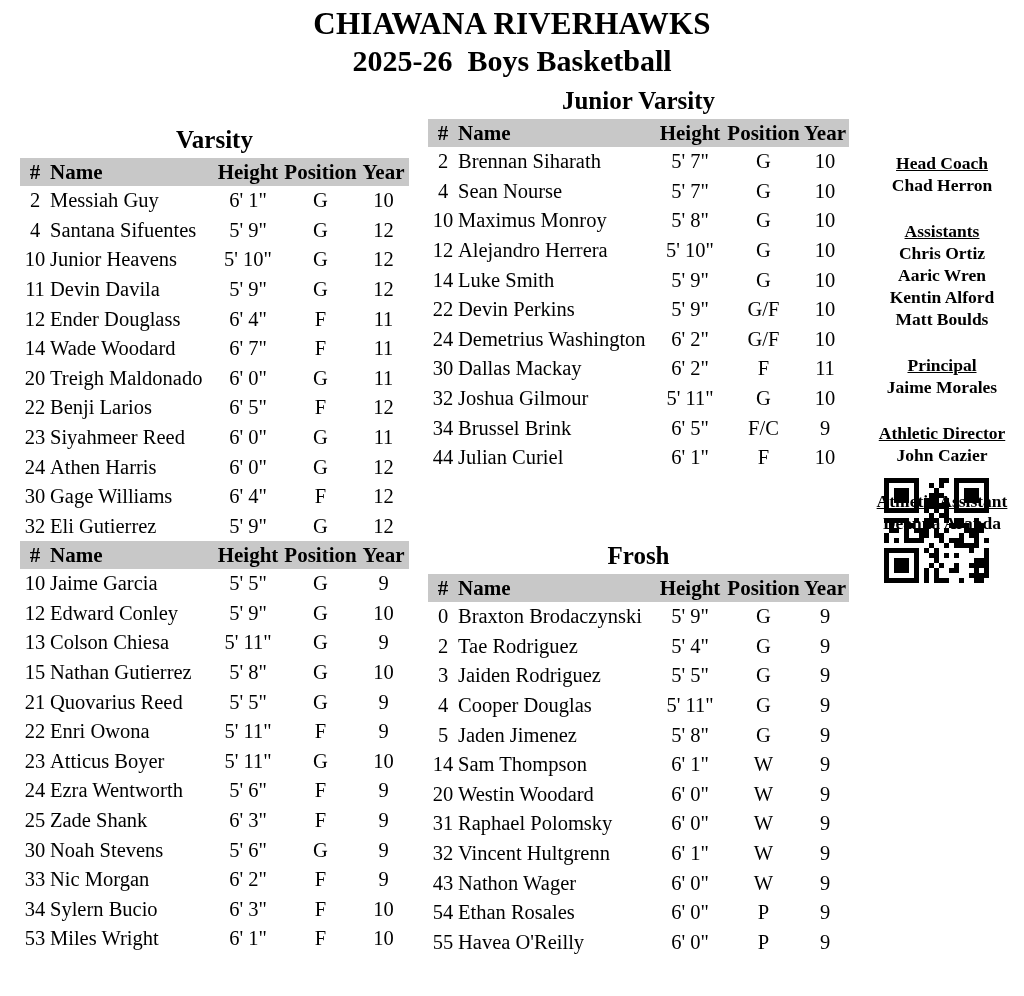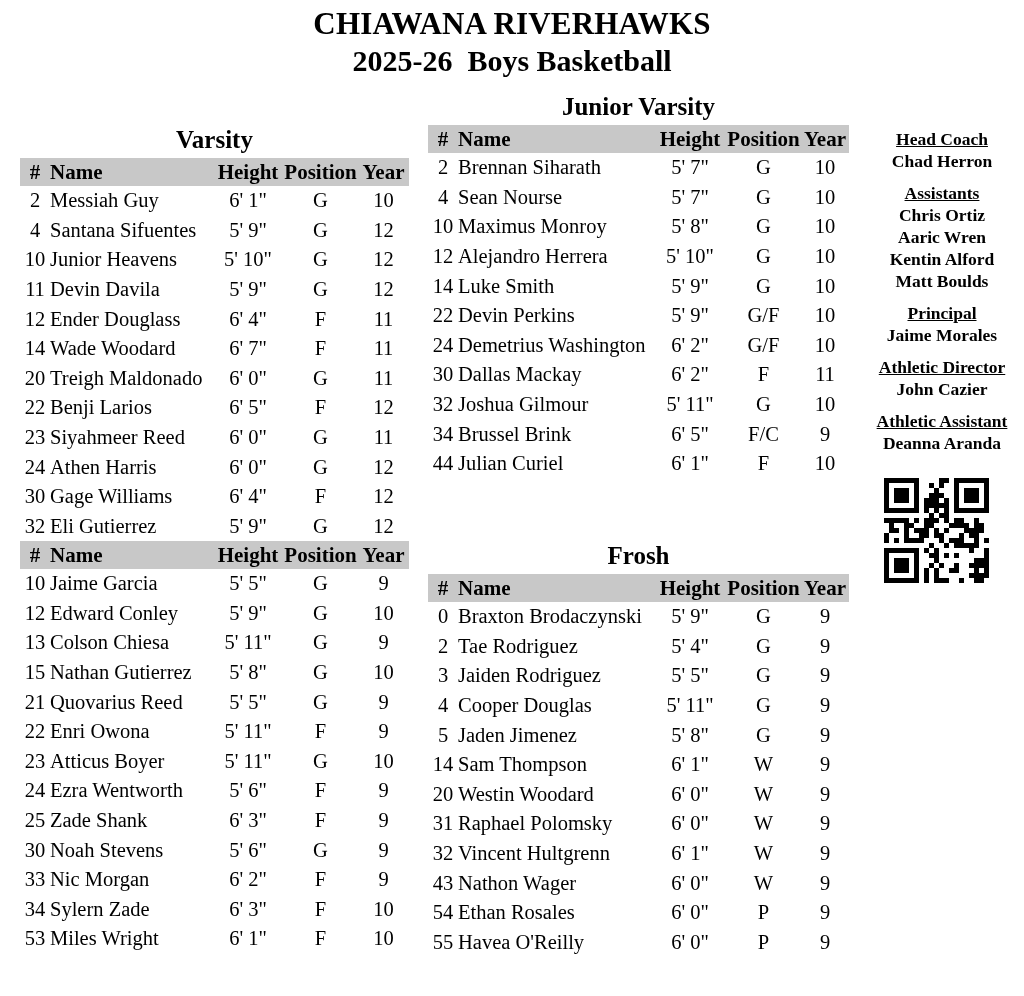--- a/index.html
+++ b/index.html
@@ -7,41 +7,41 @@
         font-family:"Liberation Serif",serif;color:#000;overflow:hidden;}
 
   
   .hdr{position:absolute;top:5px;left:0;width:1024px;text-align:center;}
   .hdr h1{margin:0;font-size:31px;line-height:38px;font-weight:bold;letter-spacing:.2px;}
   .hdr .sub{font-size:30px;line-height:35px;font-weight:bold;white-space:pre;}
 
   
   .team{position:absolute;}
   .pos-varsity{left:20px;top:98px;width:389px;margin-top:27px;}
-  .pos-jv{left:428px;top:92px;width:421px;}
+  .pos-jv{left:428px;top:86px;width:421px;}
   .pos-cteam{left:20px;top:541px;width:389px;}
   .pos-frosh{left:428px;top:541px;width:421px;}
   .team-title{margin:0 0 3px 0;font-size:25px;line-height:30px;font-weight:bold;text-align:center;}
   table{border-collapse:collapse;table-layout:fixed;width:100%;}
   thead tr{background:#c8c8c8;height:28px;}
   th{font-size:21px;font-weight:bold;padding:0;white-space:nowrap;}
   .al{text-align:left;} .ac{text-align:center;}
   tbody tr{height:29.6px;}
   td{font-size:20.5px;padding:0;white-space:nowrap;overflow:visible;}
   
   .t-left col:nth-child(1){width:30px;}  .t-left col:nth-child(2){width:163px;}
   .t-left col:nth-child(3){width:70px;}  .t-left col:nth-child(4){width:75px;}
   .t-left col:nth-child(5){width:51px;}
   .t-right col:nth-child(1){width:30px;} .t-right col:nth-child(2){width:196px;}
   .t-right col:nth-child(3){width:72px;} .t-right col:nth-child(4){width:75px;}
   .t-right col:nth-child(5){width:48px;}
 
   
   .staff{position:absolute;left:860px;top:128px;width:164px;text-align:center;}
-  .staff-section{margin-bottom:10px;}
+  .staff-section{margin-bottom:10px;margin-top:24px;}
   .staff-heading{font-size:17.5px;line-height:22px;font-weight:bold;text-decoration:underline;}
   .staff-name{font-size:17.5px;line-height:22px;font-weight:bold;}
 
   
   .qr{position:absolute;left:884px;top:478px;width:105px;height:105px;}
 </style>
 </head>
 <body>
 
 <div class="page">
@@ -351,21 +351,21 @@
           </tr>
           <tr>
             <td class="ac">33</td>
             <td class="al">Nic Morgan</td>
             <td class="ac">6' 2"</td>
             <td class="ac">F</td>
             <td class="ac">9</td>
           </tr>
           <tr>
             <td class="ac">34</td>
-            <td class="al">Sylern Zade</td>
+            <td class="al">Sylern Bucio</td>
             <td class="ac">6' 3"</td>
             <td class="ac">F</td>
             <td class="ac">10</td>
           </tr>
           <tr>
             <td class="ac">53</td>
             <td class="al">Miles Wright</td>
             <td class="ac">6' 1"</td>
             <td class="ac">F</td>
             <td class="ac">10</td>

